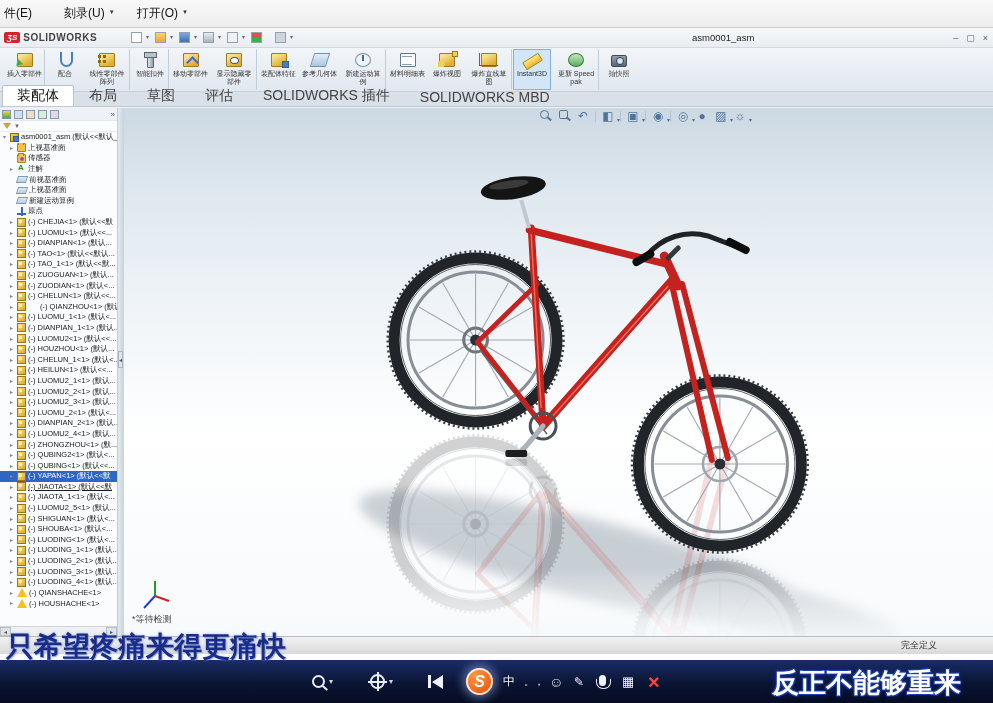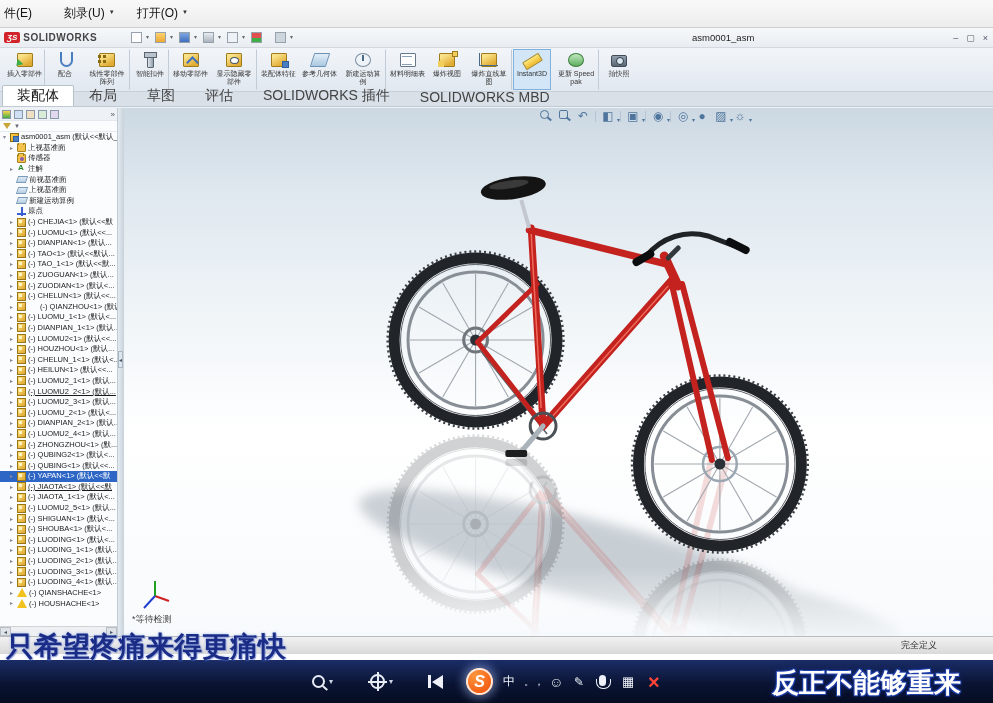--- a/index.html
+++ b/index.html
@@ -450,21 +450,21 @@
 
           <div class="trow i1">
             <span class="texp closed"></span>
             <span class="ti part"></span>
             <span style="overflow:hidden;">(-) LUOMU2_1&lt;1&gt; (默认...</span>
           </div>
 
           <div class="trow i1">
             <span class="texp closed"></span>
             <span class="ti part"></span>
-            <span style="overflow:hidden;text-decoration:underline;">(-) LUOMU2_2&lt;1&gt; (默认...</span>
+            <span style="overflow:hidden;">(-) LUOMU2_2&lt;1&gt; (默认...</span>
           </div>
 
           <div class="trow i1">
             <span class="texp closed"></span>
             <span class="ti part"></span>
             <span style="overflow:hidden;">(-) LUOMU2_3&lt;1&gt; (默认...</span>
           </div>
 
           <div class="trow i1">
             <span class="texp closed"></span>

